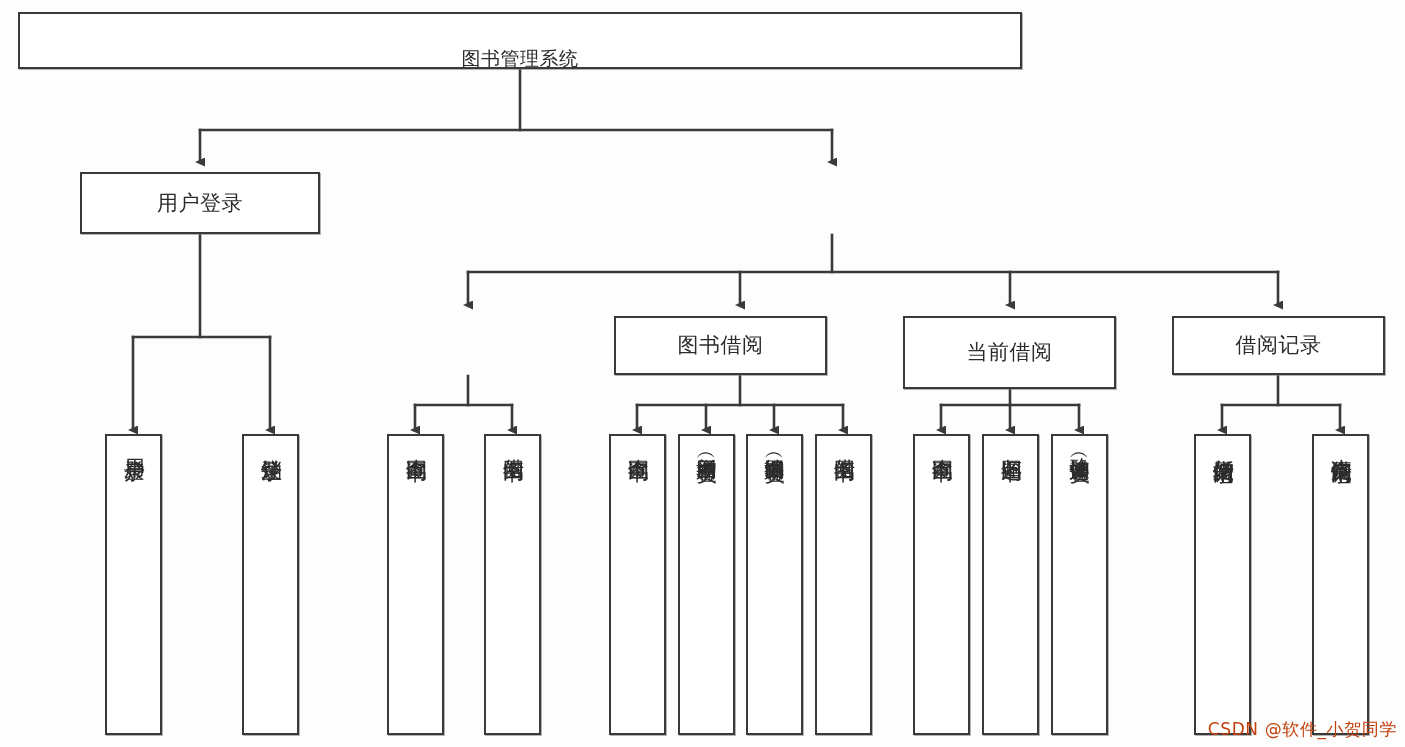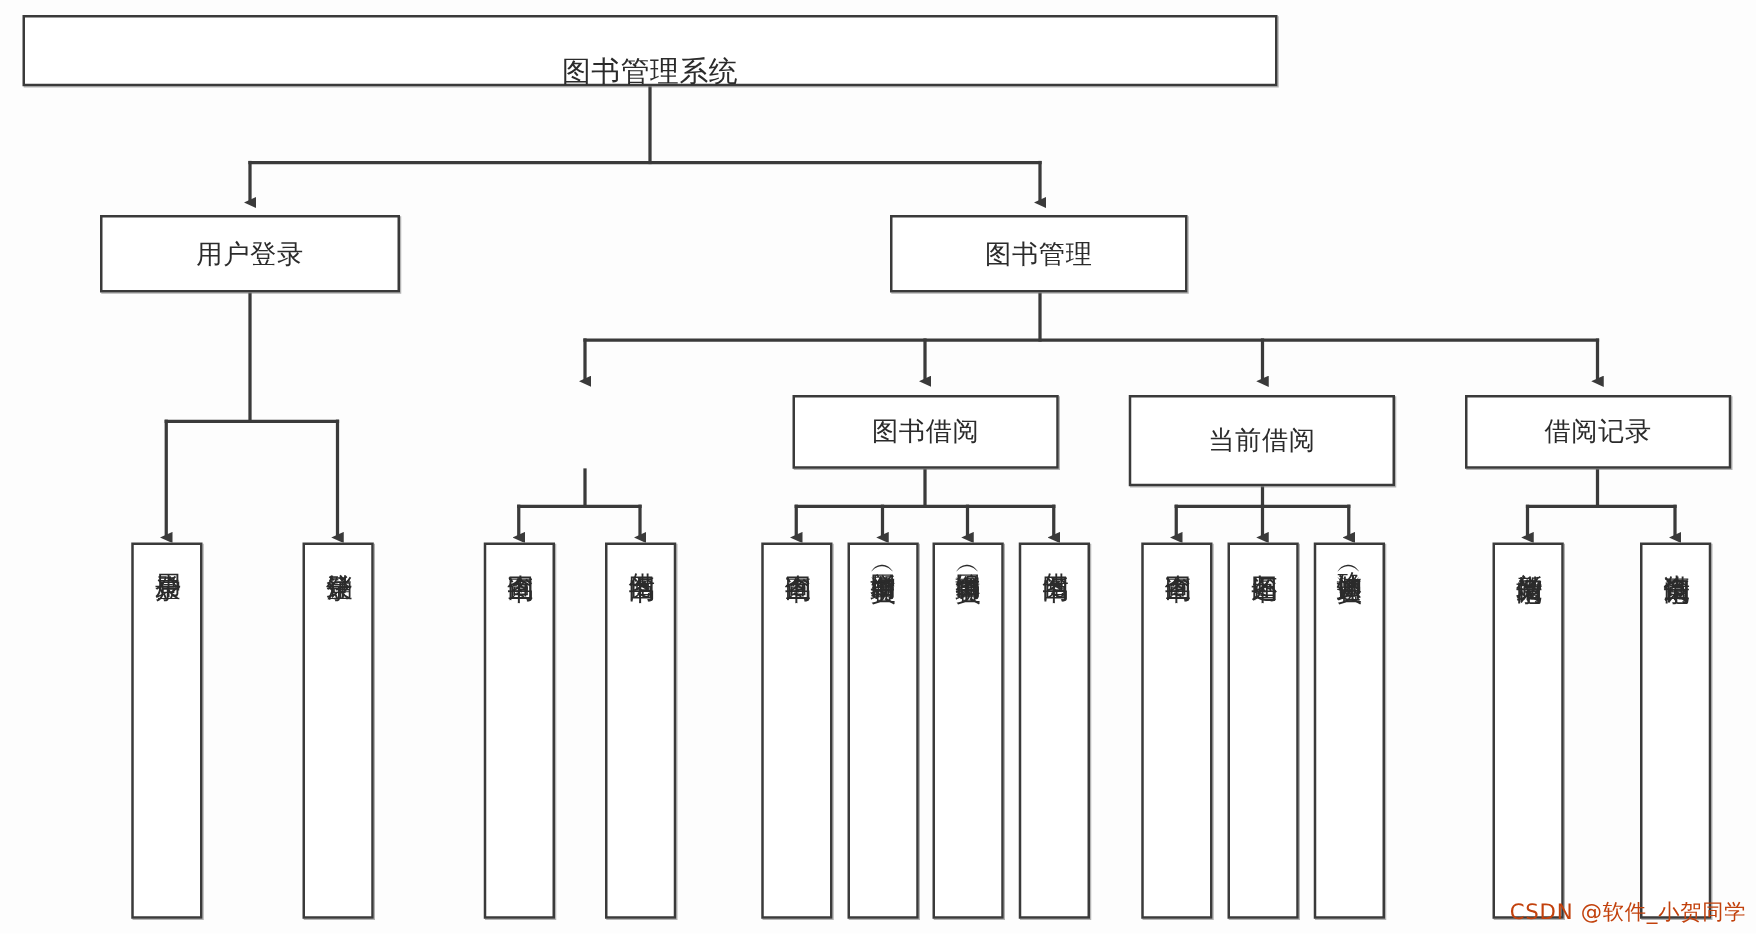--- a/index.html
+++ b/index.html
@@ -57,21 +57,21 @@
     font-size: 21px;
     line-height: 1.04;
     letter-spacing: 1px;
     white-space: nowrap;
     margin: 0 auto;
   }
   .node.vertical.tall-text .node-label {
     font-size: 20px;
   }
   .node.root .node-label {
-    font-size: 23px;
+    font-size: 19px;
     margin-top: 36px;
   }
   #watermark {
     position: absolute;
     right: 8px;
     bottom: 6px;
     font-size: 17px;
     color: #c2410c;
     letter-spacing: 0.6px;
     z-index: 5;
@@ -133,25 +133,22 @@
     </g>
   </svg>
 
   <div class="node horizontal root" style="left:18px; top:12px; width:1004px; height:57px;">
     <span class="node-label">图书管理系统</span>
   </div>
 
   <div class="node horizontal" style="left:80px; top:172px; width:240px; height:62px;">
     <span class="node-label">用户登录</span>
   </div>
-  <div class="node horizontal" style="left:712px; top:172px; width:238px; height:62px;">
-    <span class="node-label">图书管理</span>
-  </div>
-
-  <div class="node horizontal" style="left:634px; top:316px; width:213px; height:59px;">
+
+  <div class="node horizontal" style="left:614px; top:316px; width:213px; height:59px;">
     <span class="node-label">图书借阅</span>
   </div>
   <div class="node horizontal" style="left:903px; top:316px; width:213px; height:73px;">
     <span class="node-label">当前借阅</span>
   </div>
   <div class="node horizontal" style="left:1172px; top:316px; width:213px; height:59px;">
     <span class="node-label">借阅记录</span>
   </div>
 
   <div class="node vertical" style="left:105px; top:434px; width:57px; height:301px;">

